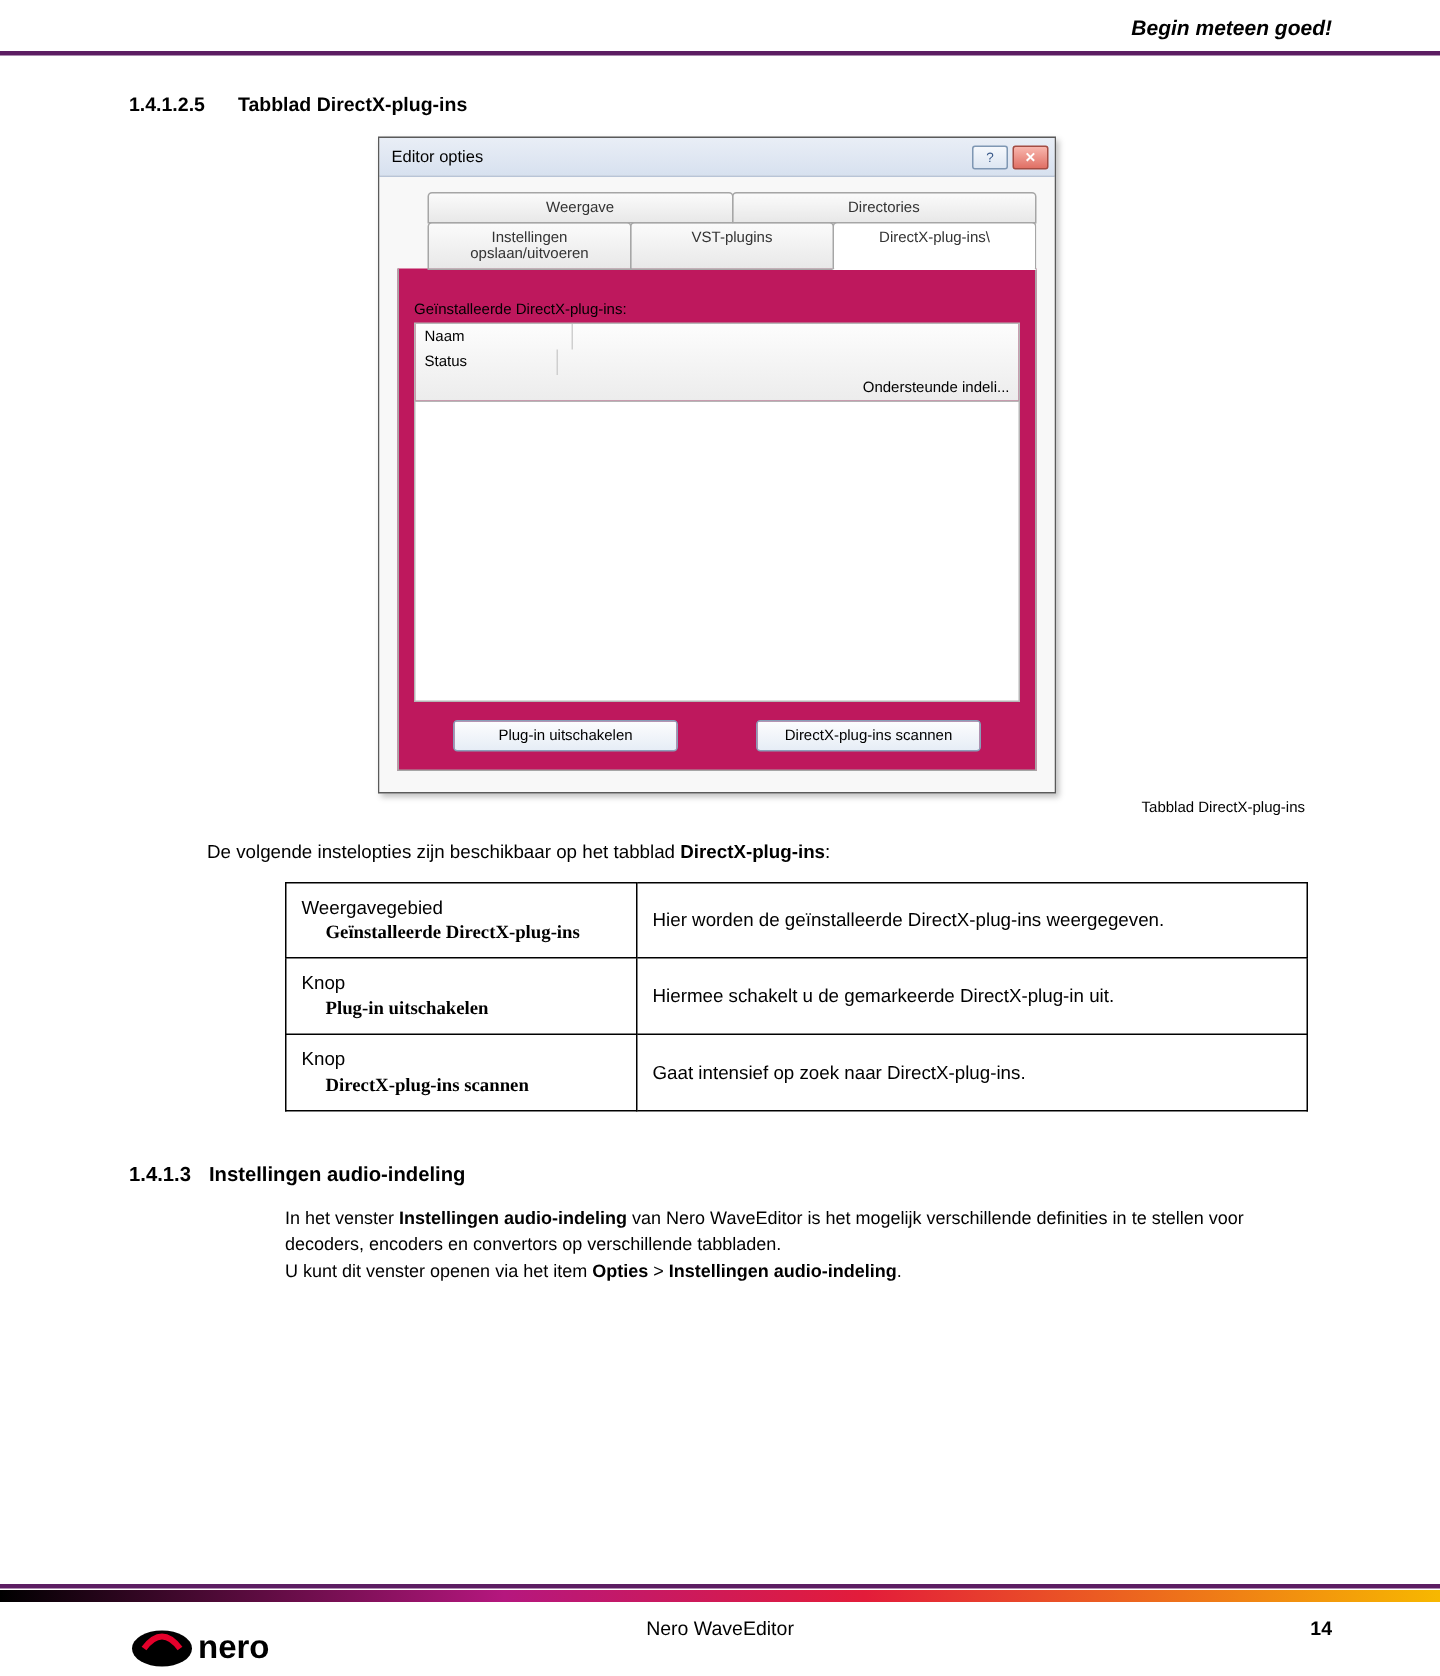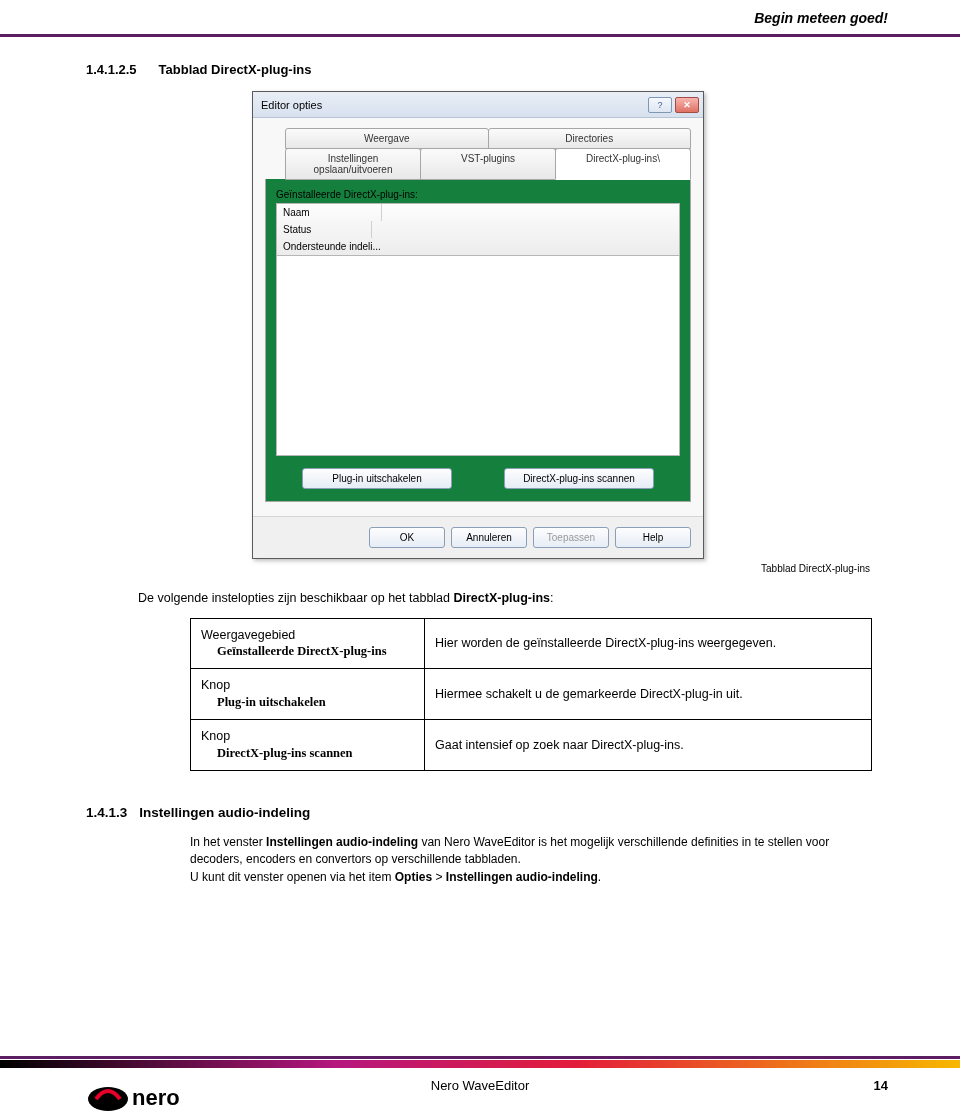--- a/index.html
+++ b/index.html
@@ -110,22 +110,22 @@
   .tab-row2 { margin-top: -1px; }
   .tab.active {
     background: #fff;
     border-bottom: 1px solid #fff;
     z-index: 2;
     position: relative;
   }
   .tab-panel {
     border: 1px solid #a6a6a6;
     border-top: none;
-    background: #15803d;
-    padding: 10px 10px 12px 10px;
+    background: #be185d;
+    padding: 22px 10px 12px 10px;
     margin-top: -1px;
   }
   .panel-label {
     font-size: 10px;
     margin-bottom: 3px;
     color: #000;
   }
   .list-head {
     display: flex;
     background: linear-gradient(#fdfdfd, #ececec);
@@ -133,21 +133,21 @@
     flex-direction: column;
   }
   .list-head div {
     padding: 3px 6px;
     border-right: 1px solid #cfcfcf;
     font-size: 10px;
     color: #000;
   }
   .list-head .col1 { width: 105px; }
   .list-head .col2 { width: 95px; }
-  .list-head .col3 { flex: 1; border-right: none; }
+  .list-head .col3 { flex: 1; border-right: none; text-align: right; }
   .list-body {
     height: 200px;
     border: 1px solid #b6b6b6;
     border-top: none;
     background: #fff;
   }
   .panel-btns {
     display:flex;
     justify-content: space-around;
     margin-top: 12px;
@@ -294,26 +294,20 @@
           <div class="col2">Status</div>
           <div class="col3">Ondersteunde indeli...</div>
         </div>
         <div class="list-body"></div>
         <div class="panel-btns">
           <div class="win-btn">Plug-in uitschakelen</div>
           <div class="win-btn">DirectX-plug-ins scannen</div>
         </div>
       </div>
     </div>
-    <div class="dlg-footer">
-      <div class="win-btn">OK</div>
-      <div class="win-btn">Annuleren</div>
-      <div class="win-btn disabled">Toepassen</div>
-      <div class="win-btn">Help</div>
-    </div>
   </div>
 
   <div class="caption">Tabblad DirectX-plug-ins</div>
 
   <div class="para">
     <span>De volgende instelopties zijn beschikbaar op het tabblad </span><b>DirectX-plug-ins</b><span>:</span>
   </div>
 
   <table class="def-table">
     <tbody>

